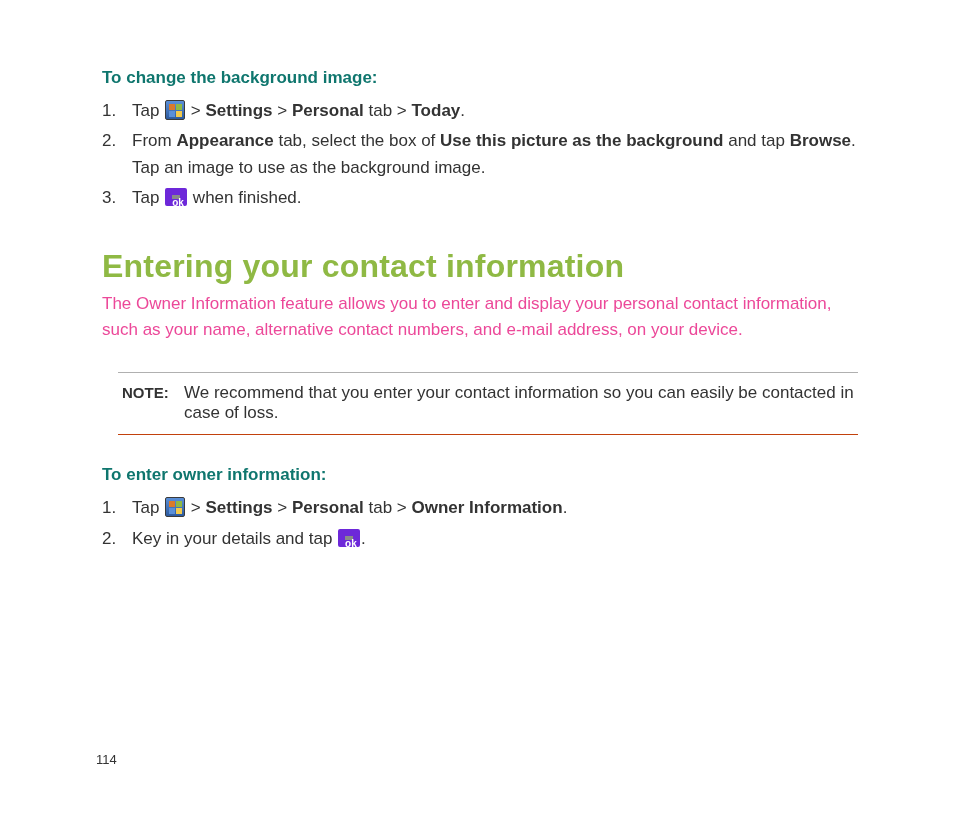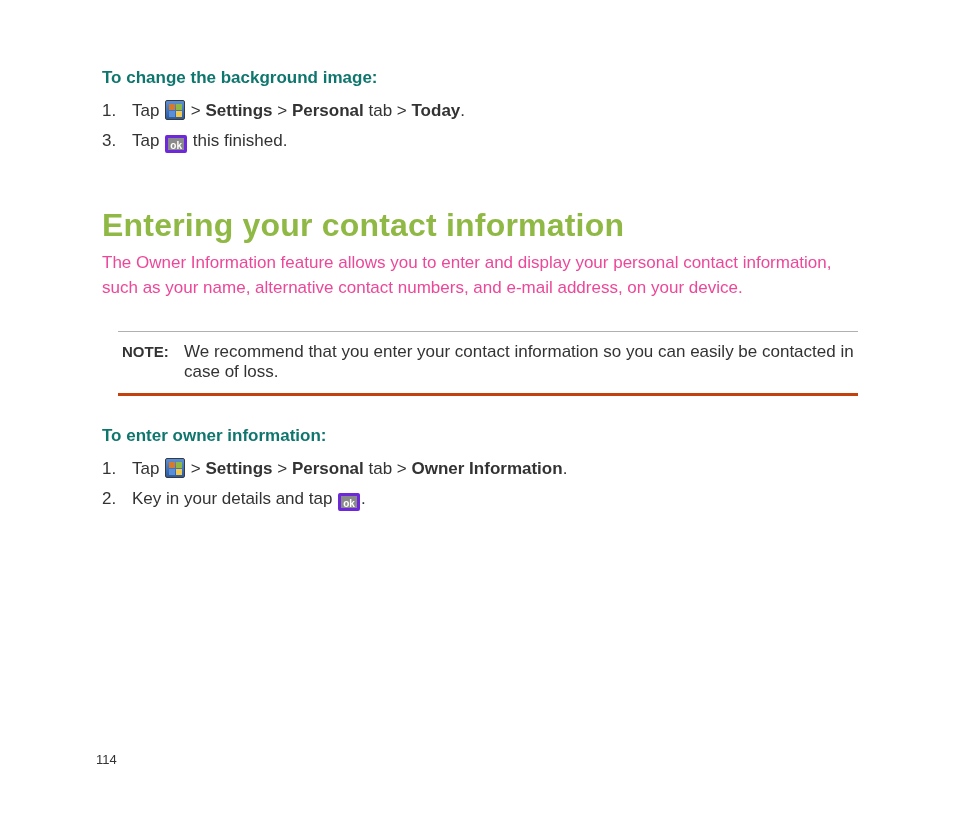--- a/index.html
+++ b/index.html
@@ -40,33 +40,33 @@
       width: 30px;
       text-indent: 0;
     }
     .bold {
       font-weight: bold;
     }
     .section-title {
       font-size: 32px;
       font-weight: bold;
       color: #8fb944;
-      margin-top: 52px;
+      margin-top: 37px;
       margin-bottom: 6px;
       letter-spacing: 0.2px;
     }
     .body-text {
       font-size: 17px;
       line-height: 1.5;
       color: #ec4899;
       margin-bottom: 0;
     }
     .note-block {
       border-top: 1px solid #b0b0b0;
-      border-bottom: 3px solid #c2410c;
+      border-bottom: 1px solid #c2410c;
       margin: 30px 0 30px 16px;
       padding: 10px 4px 11px 4px;
       width: 740px;
     }
     .note-row {
       display: flex;
       align-items: baseline;
       font-size: 15px;
       color: #333;
     }
@@ -100,21 +100,21 @@
       background: #d97a2b;
       box-shadow: 7px 0 0 #8fb944, 0 7px 0 #5a8fd8, 7px 7px 0 #f2c94c;
     }
     .ok-icon {
       display: inline-block;
       width: 22px;
       height: 18px;
       vertical-align: -3px;
       text-indent: 0;
       background: #8a8a8a;
-      border: 3px solid #6d28d9;
+      border: 7px solid #6d28d9;
       border-radius: 2px;
       color: #fff;
       font-size: 10px;
       font-weight: bold;
       line-height: 16px;
       text-align: center;
       margin: 0 1px;
     }
     .page-number {
       position: absolute;
@@ -130,21 +130,24 @@
 </head>
 <body>
 
 <div>
   <p class="heading-bold">To change the background image:</p>
   <ol>
     <li>
       <span class="num">1.</span><span>Tap </span><span class="win-icon"></span><span> &gt; </span><span class="bold">Settings</span><span> &gt; </span><span class="bold">Personal</span><span> tab &gt; </span><span class="bold">Today</span><span>.</span>
     </li>
     <li>
-      <span class="num">3.</span><span>Tap </span><span class="ok-icon">ok</span><span> this finished.</span>
+      <span class="num">2.</span><span>From </span><span class="bold">Appearance</span><span> tab, select the box of </span><span class="bold">Use this picture as the background</span><span> and tap </span><span class="bold">Browse</span><span>. Tap an image to use as the background image.</span>
+    </li>
+    <li>
+      <span class="num">3.</span><span>Tap </span><span class="ok-icon">ok</span><span> when finished.</span>
     </li>
   </ol>
 </div>
 
 <h1 class="section-title">Entering your contact information</h1>
 <p class="body-text">The Owner Information feature allows you to enter and display your personal contact information, such as your name,  alternative contact numbers, and e-mail address, on your device.</p>
 
 <div class="note-block">
   <div class="note-row">
     <span class="note-label">NOTE:</span>

